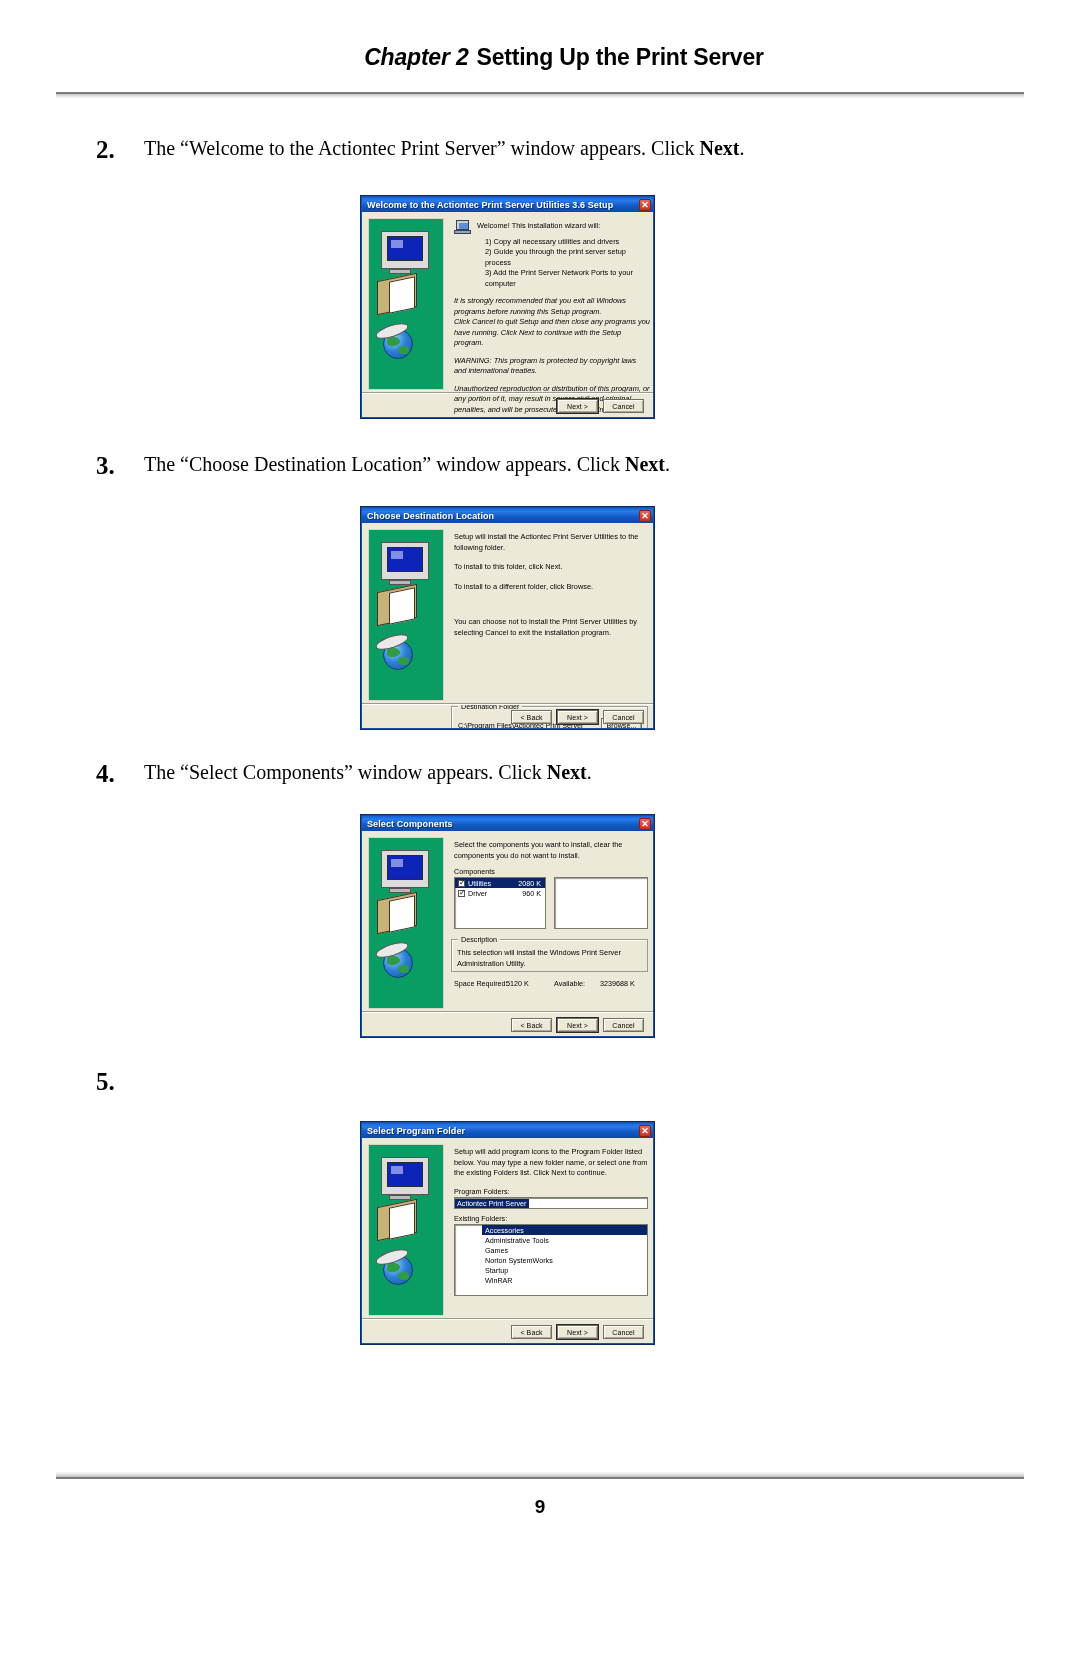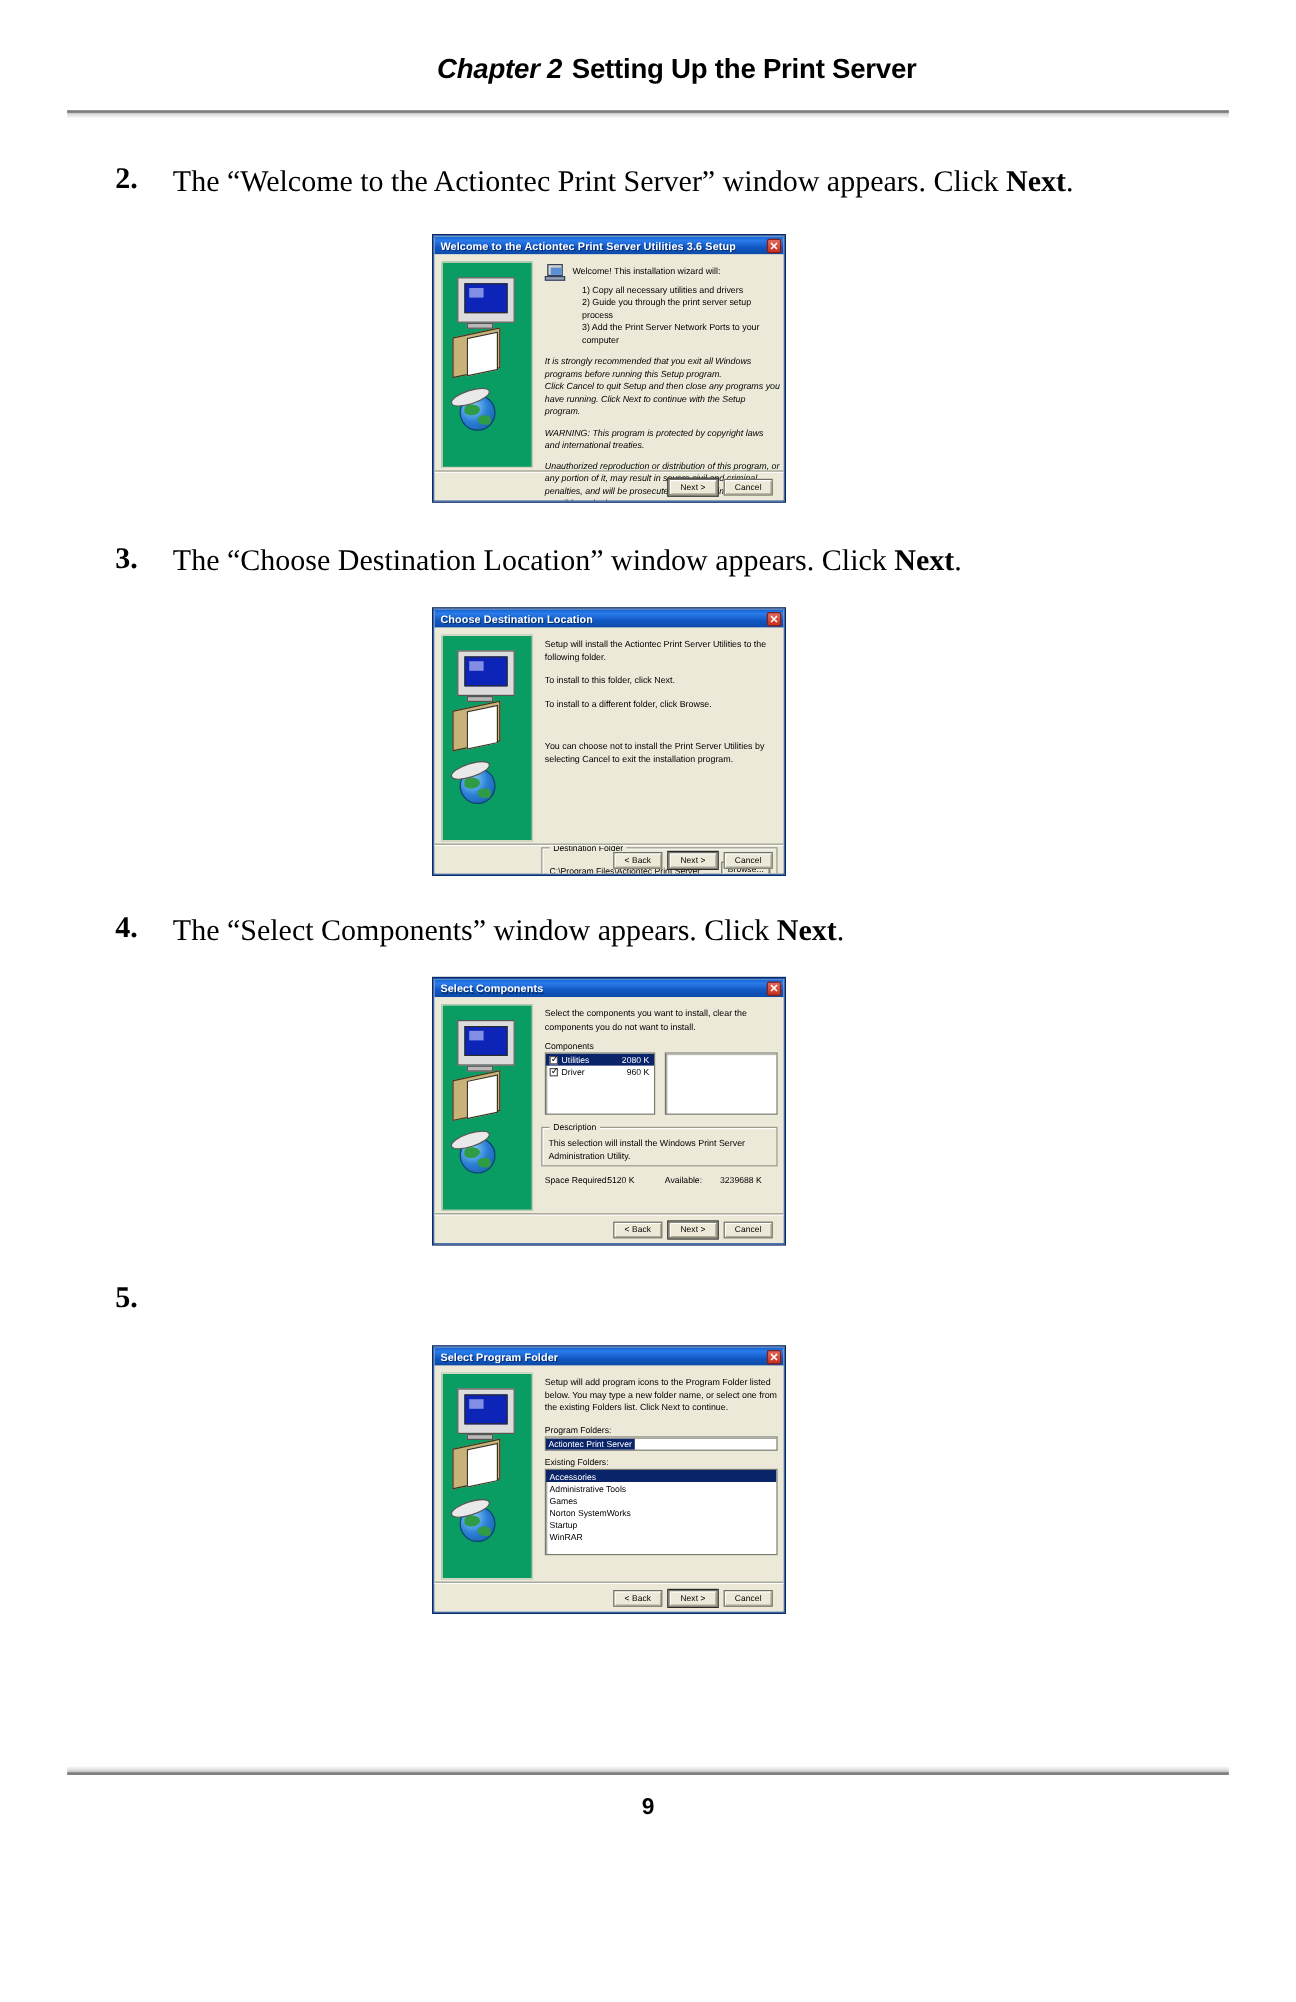--- a/index.html
+++ b/index.html
@@ -49,21 +49,21 @@
     font-size:19px; font-weight:bold; color:#000;
   }
 
   
   .step { position:absolute; left:96px; width:900px; }
   .step .num {
     position:absolute; left:0; top:0; width:38px;
     font-weight:bold; font-size:25px; color:#000;
   }
   .step .txt {
-    margin-left:48px; font-size:25px; color:#000; line-height:1.25;
+    margin-left:48px; font-size:20px; color:#000; line-height:1.25;
     white-space:nowrap;
   }
   .step .txt b { font-weight:bold; }
 
   
   .dlg {
     position:absolute;
     background:#ece9d8;
     border:1px solid #1f4fa0;
     box-shadow:0 0 0 1px #0a2a63;
@@ -388,21 +388,21 @@
       <p class="tight">Setup will add program icons to the Program Folder listed below. You may type a new folder name, or select one from the existing Folders list.  Click Next to continue.</p>
     </div>
 
     <div class="label-s" style="left:92px; top:49px;">Program Folders:</div>
     <div class="input" style="left:92px; top:59px; width:194px; height:12px; padding:0;">
       <span style="background:#0a246a; color:#fff; padding:0 2px; font-size:7.2px;">Actiontec Print Server</span>
     </div>
 
     <div class="label-s" style="left:92px; top:76px;">Existing Folders:</div>
 
-    <div class="listbox" style="left:92px; top:86px; width:194px; height:72px;">
+    <div class="listbox" style="left:92px; top:86px; width:194px; height:72px;padding-left:27px;">
       <div class="li sel">Accessories</div>
       <div class="li">Administrative Tools</div>
       <div class="li">Games</div>
       <div class="li">Norton SystemWorks</div>
       <div class="li">Startup</div>
       <div class="li">WinRAR</div>
     </div>
 
     <div class="sep-line" style="top:180px;"></div>
     <div class="btnrow" style="right:9px; top:187px;">

